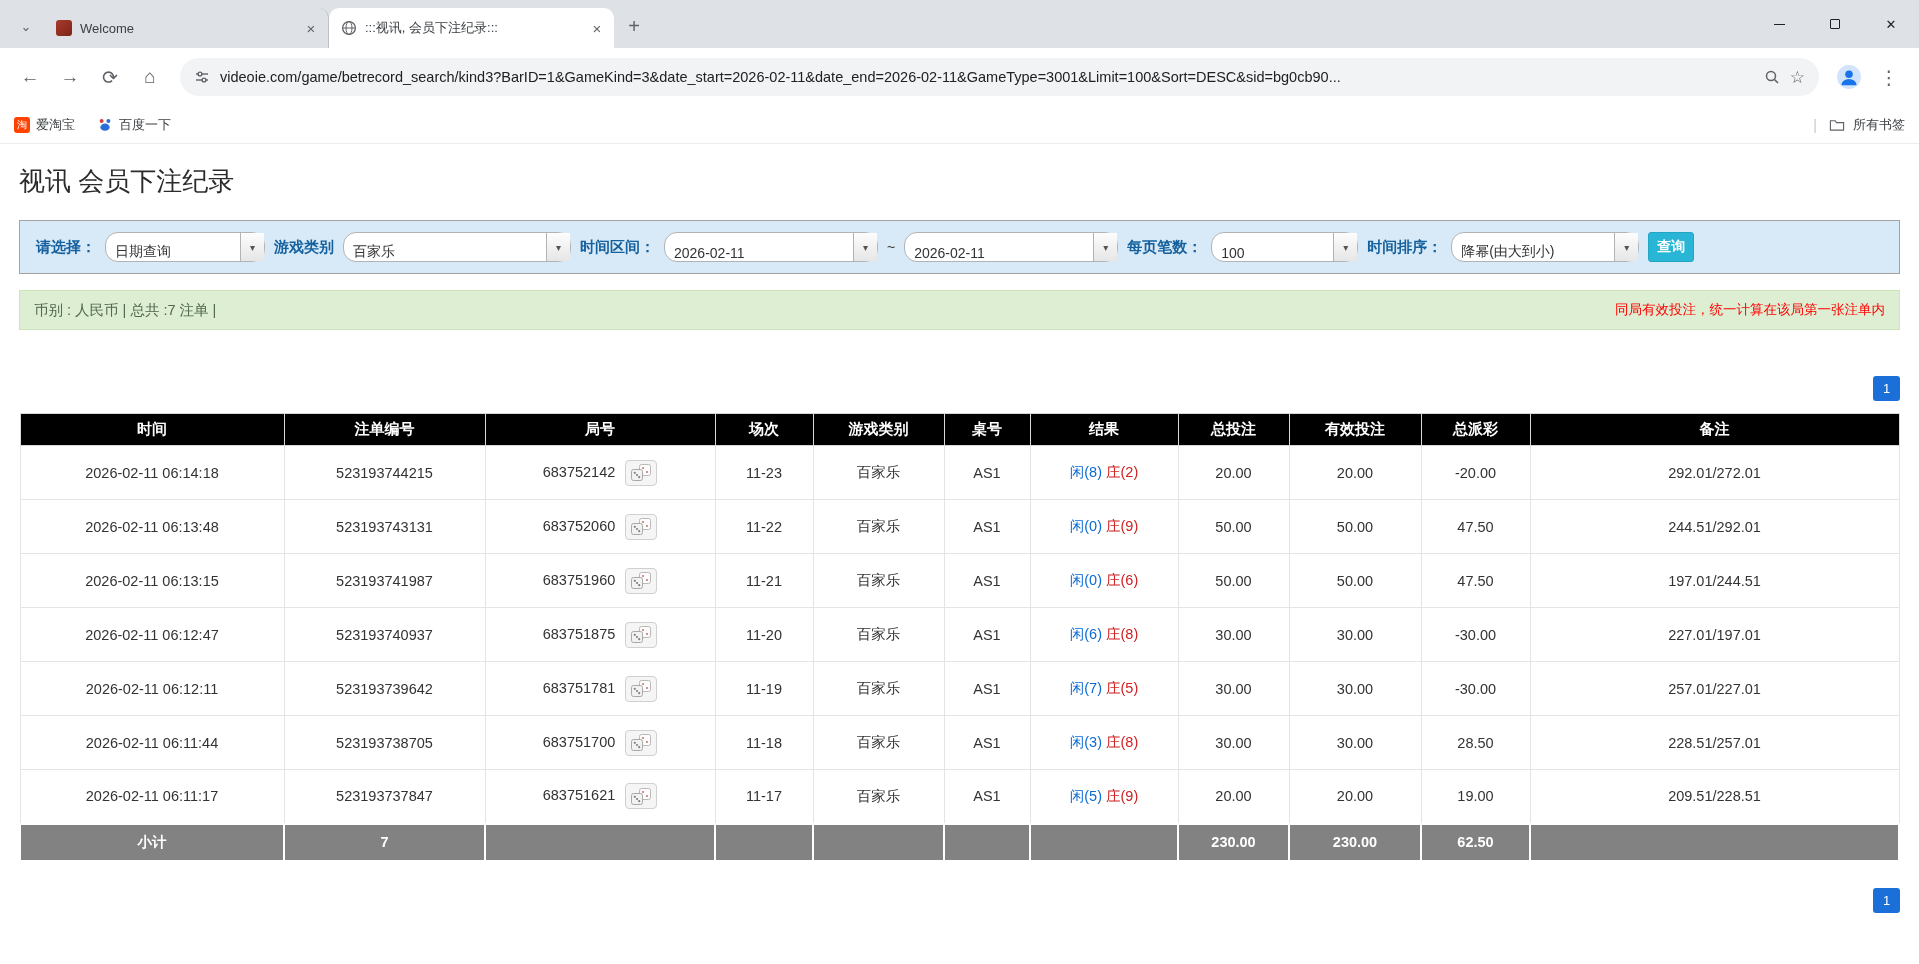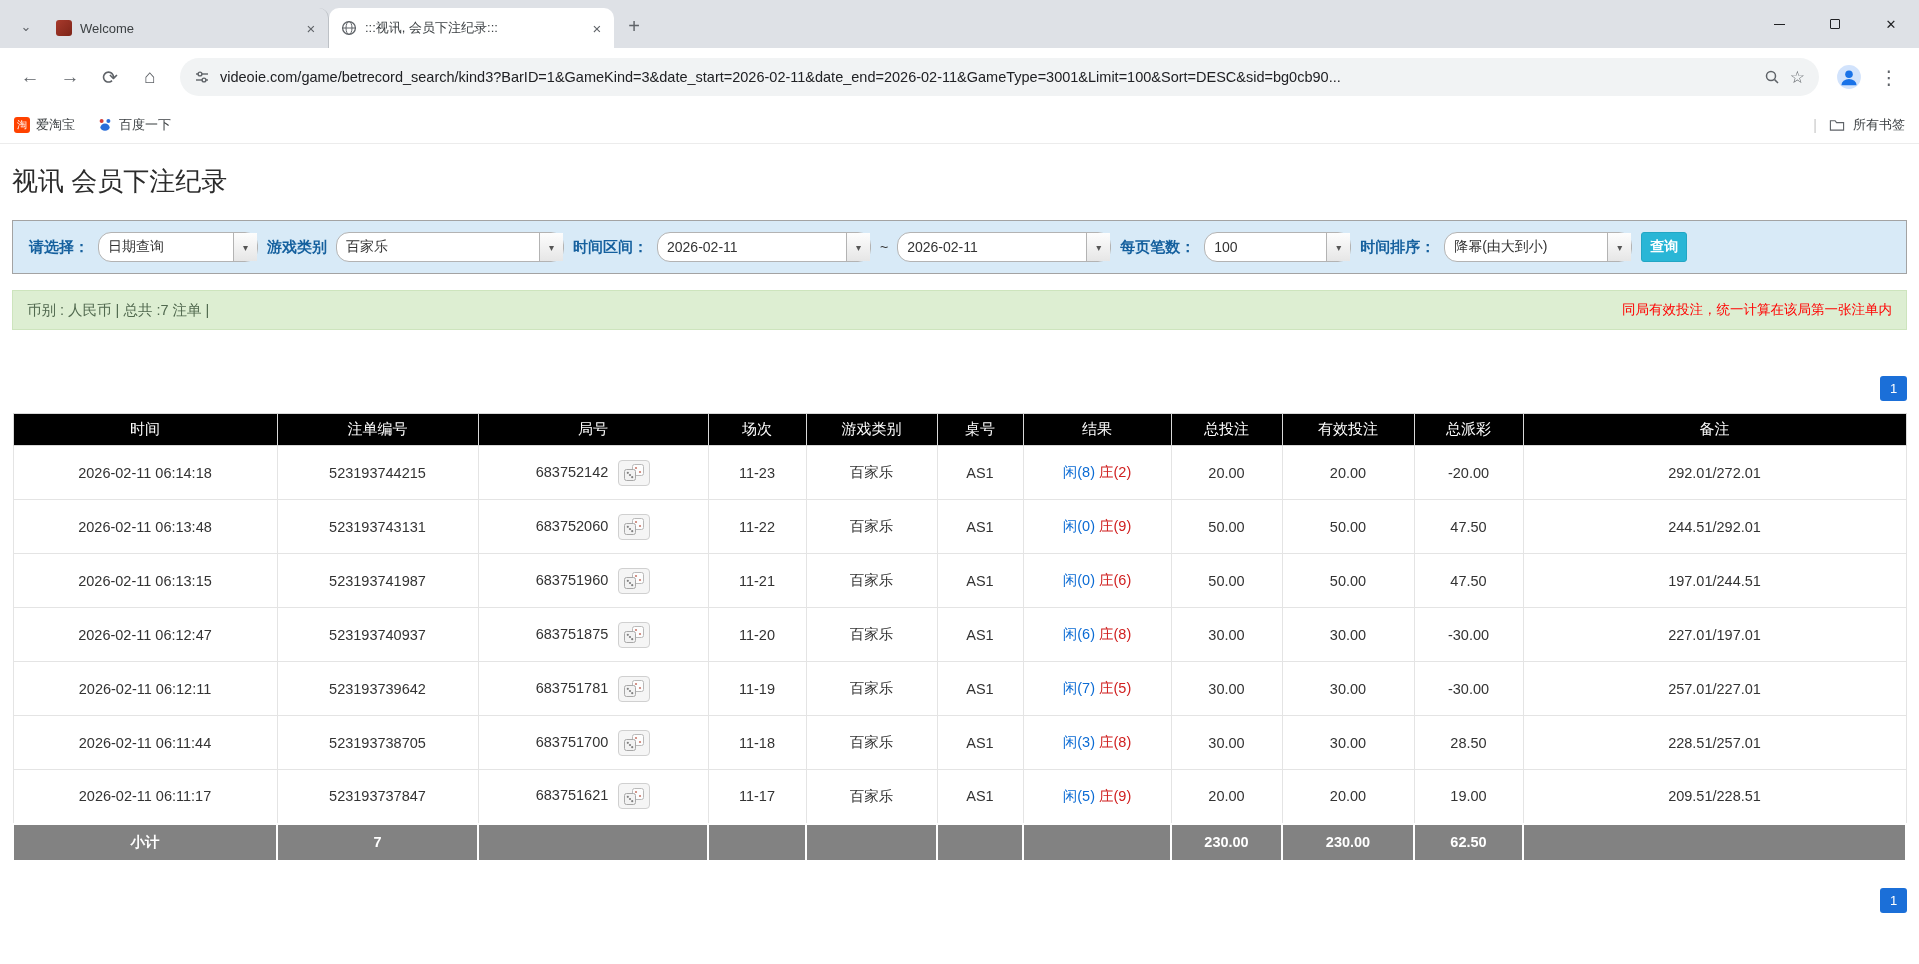--- a/index.html
+++ b/index.html
@@ -38,28 +38,28 @@
 
   .bookmarksbar{height:38px;background:#fff;display:flex;align-items:center;padding:0 14px;
     font-size:13px;color:#3c4043;border-bottom:1px solid #ececec}
   .bookmark{display:flex;align-items:center;gap:6px;margin-right:22px;cursor:pointer}
   .bm-icon{width:16px;height:16px;display:inline-flex;align-items:center;justify-content:center;flex:0 0 16px}
   .taobao{background:#ff4200;border-radius:3px;color:#fff;font-size:10px;line-height:16px}
   .bm-right{margin-left:auto;display:flex;align-items:center;gap:8px}
   .bm-divider{color:#c8c8c8;font-size:14px;margin-right:4px}
 
   
-  .content{padding:0 12px}
+  .content{padding:0 19px}
   .page-title{font-size:26px;font-weight:500;color:#2b2b2b;margin-top:20px;line-height:34px}
 
   .filterbar{margin-top:22px;height:54px;background:#d8eaf7;border:1px solid #a3a3a3;
     display:flex;align-items:center;padding:0 16px;gap:9px}
   .flabel{color:#15609e;font-weight:bold;font-size:15px;white-space:nowrap}
   .combo{height:30px;background:#fff;border:1px solid #b3b3b3;border-radius:13px;display:flex;
-    align-items:center;cursor:pointer}
+    align-items:flex-end;cursor:pointer}
   .combo .val{flex:1;padding:0 9px;font-size:14px;color:#333;white-space:nowrap;overflow:hidden}
   .combo .caret{width:24px;height:100%;border-left:1px solid #b3b3b3;
     background:linear-gradient(#fdfdfd,#e6e6e6);display:flex;align-items:center;justify-content:center;
     color:#555;font-size:10px}
   .w-select{width:160px}
   .w-game{width:228px}
   .w-date{width:214px}
   .w-size{width:147px}
   .w-sort{width:188px;}
   .tilde{color:#333;font-size:14px}
@@ -71,21 +71,21 @@
   .summary-left{font-size:14.5px;color:#51694f}
   .summary-right{font-size:13.5px;color:#ff0000}
 
   .pager{display:flex;justify-content:flex-end}
   .pager.top{margin-top:46px}
   .pager.bottom{margin-top:26px}
   .page-btn{min-width:27px;height:25px;background:#1b6fd8;border-radius:3px;color:#fff;
     font-size:13px;display:flex;align-items:center;justify-content:center;cursor:pointer;padding:0 6px}
 
   table.data{width:100%;border-collapse:collapse;table-layout:fixed;margin-top:12px}
-  table.data th{background:#000;color:#fff;font-size:15px;font-weight:normal;height:32px;
+  table.data th{background:#000;color:#fff;font-size:15px;font-weight:bold;height:32px;
     border:1px solid #d9d9d9;text-align:center}
   table.data tbody td{background:#fff;border:1px solid #e4e4e4;height:54px;text-align:center;
     font-size:14.5px;color:#333;overflow:hidden}
   table.data tfoot td{background:#828282;color:#fff;font-weight:bold;font-size:14.5px;height:37px;
     text-align:center;border:2px solid #fff}
   .blue{color:#0b6bd4}
   .neg{color:#e02020}
   .res-player{color:#0b6bd4}
   .res-banker{color:#d02020}
   .dice-btn{display:inline-flex;align-items:center;justify-content:center;width:32px;height:26px;

